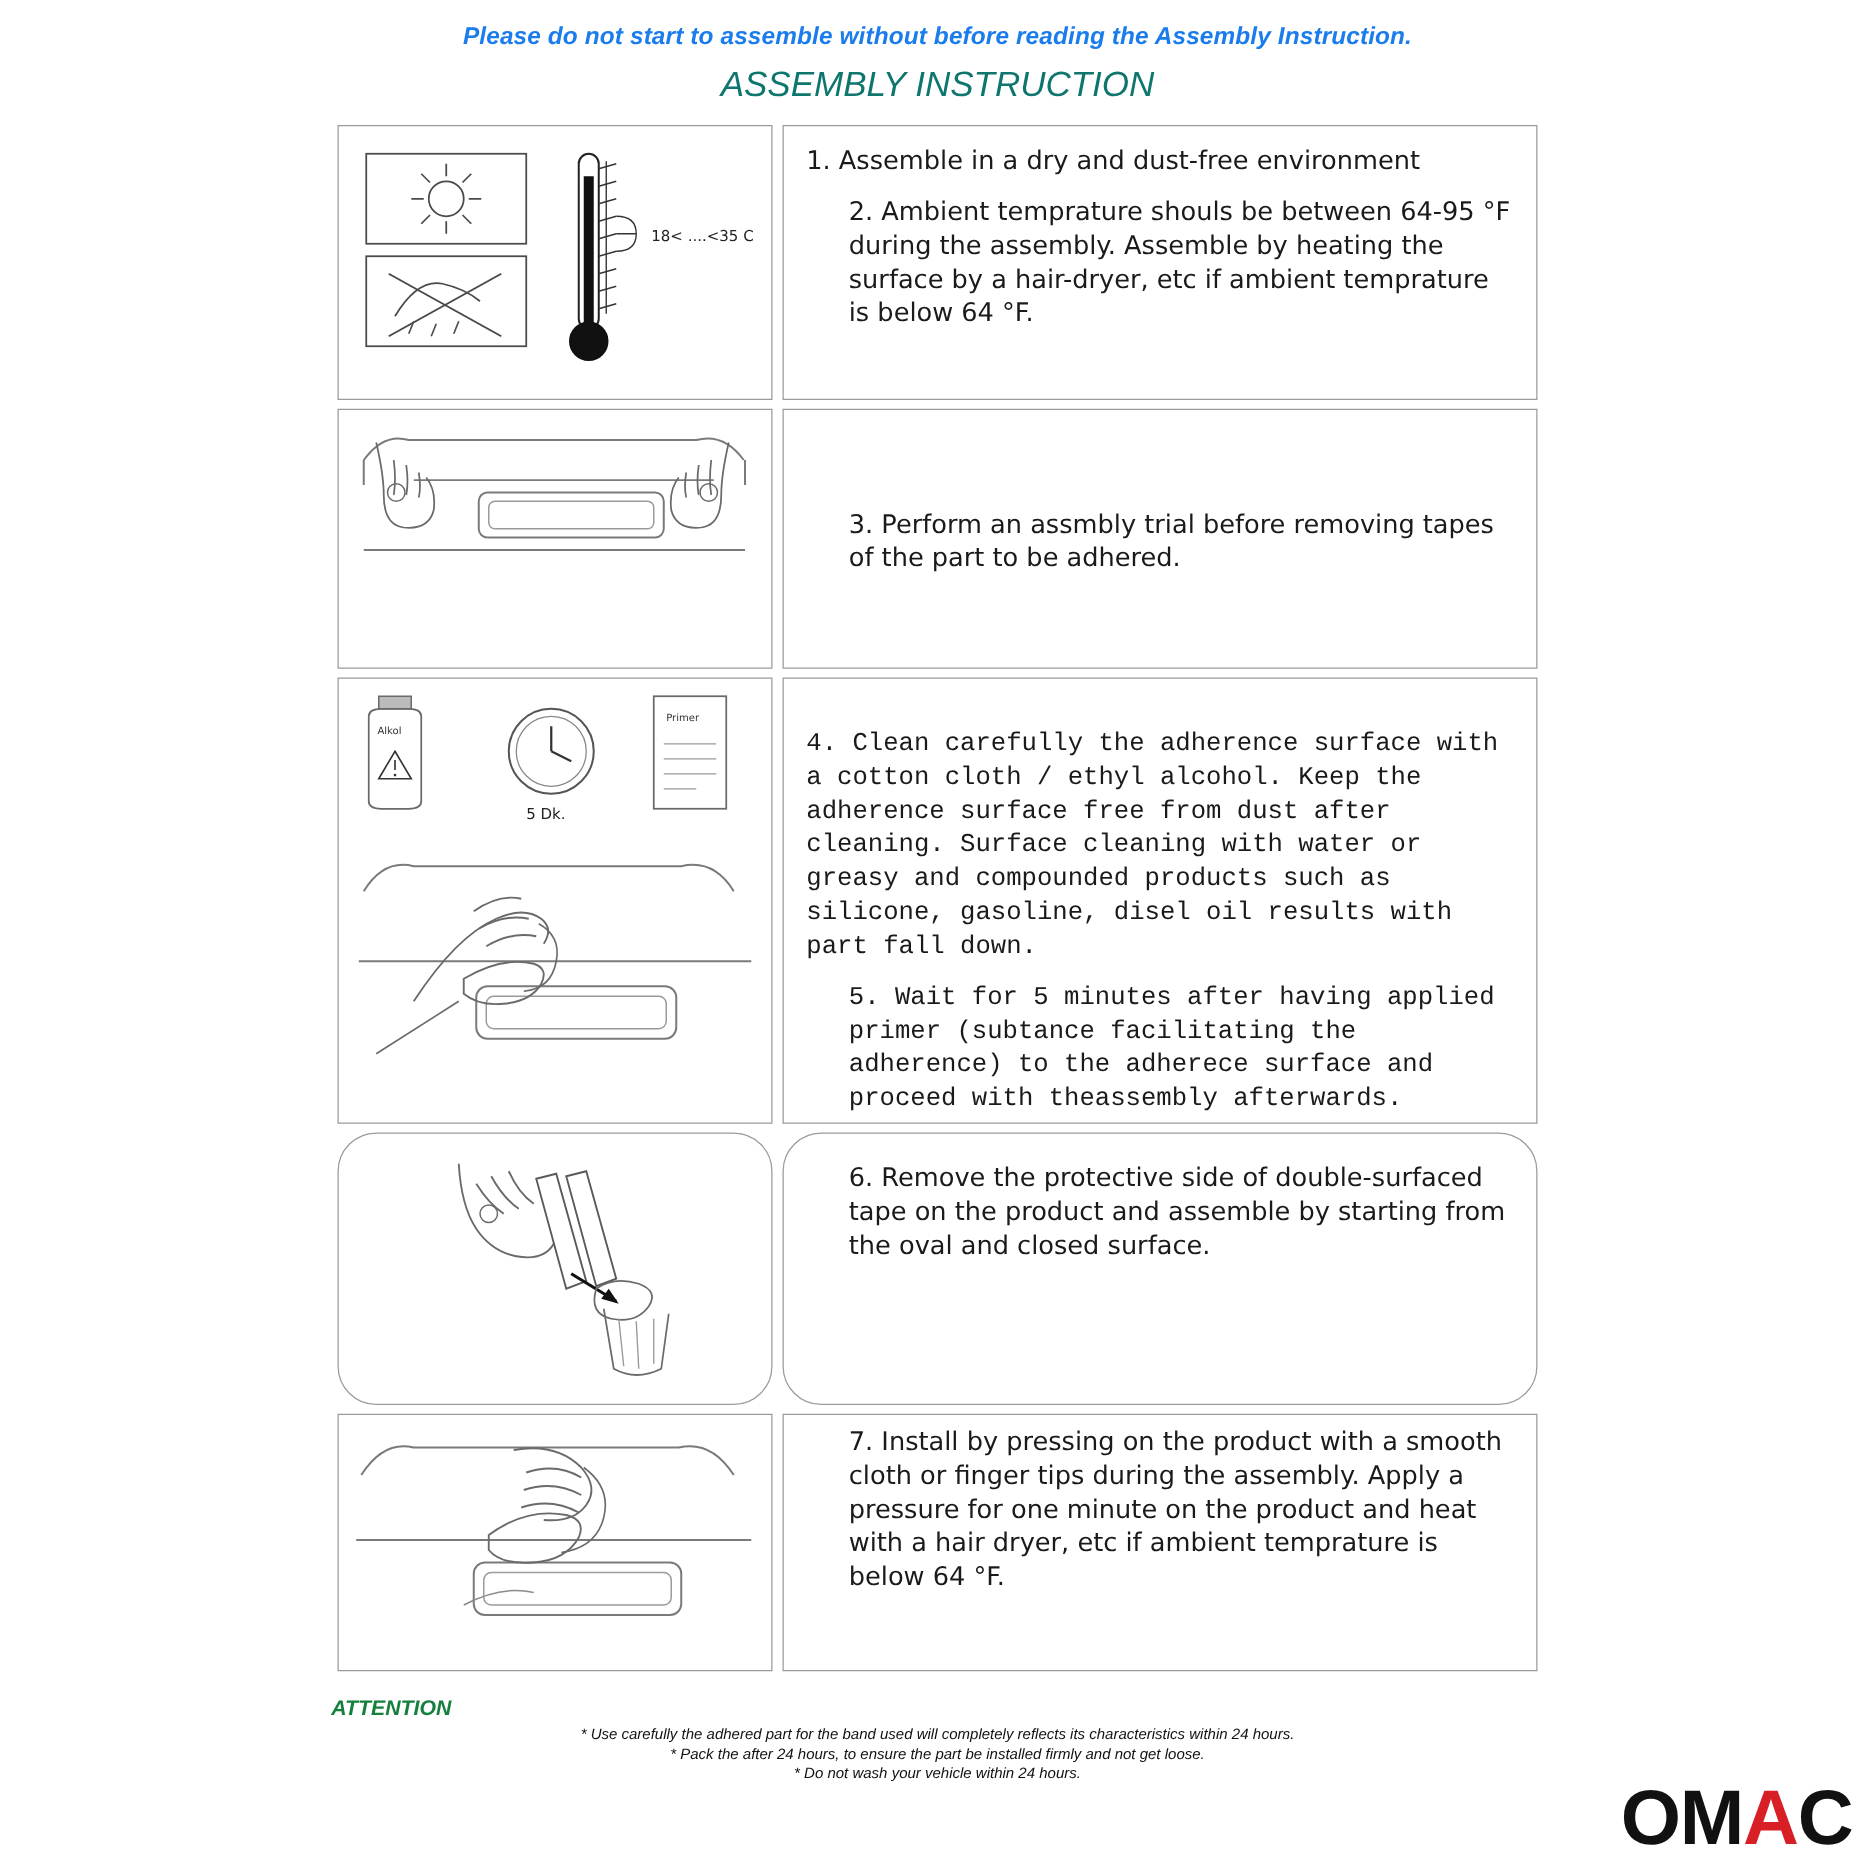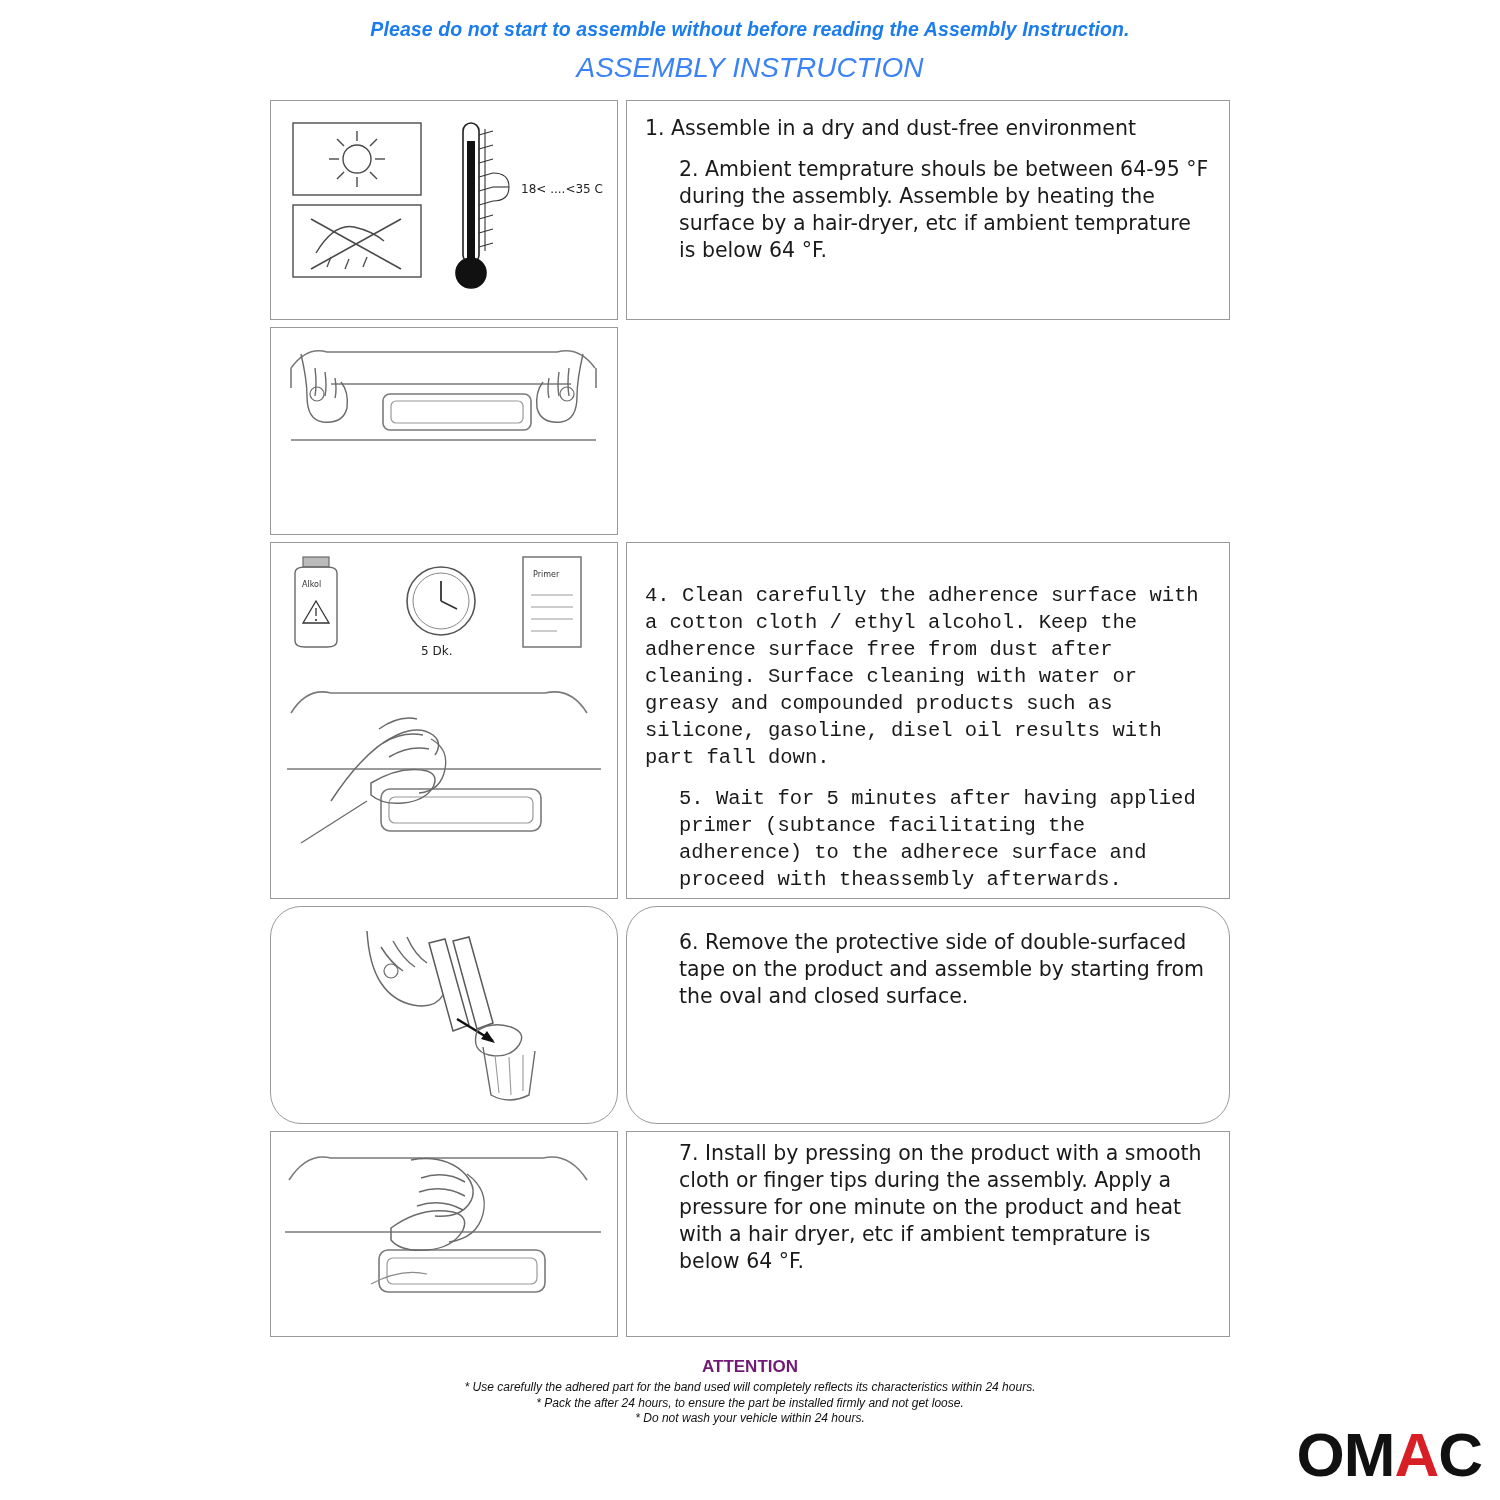--- a/index.html
+++ b/index.html
@@ -25,21 +25,21 @@
     font-size:19.5px;
     font-family:"Liberation Sans", sans-serif;
     letter-spacing:.1px;
   }
   .title{
     position:absolute;
     top:52px; left:0; width:970px;
     text-align:center;
     font-size:28px;
     font-style:italic;
-    color:#3b82f6;
+    color:#0f766e;
     font-family:"Liberation Sans", sans-serif;
   }
   .grid{
     position:absolute;
     top:100px; left:5px;
     width:960px;
   }
   .row{
     display:flex;
     margin-bottom:7px;
@@ -71,24 +71,25 @@
   .r5 .cell-img,.r5 .cell-txt{height:206px;}
   .r2 .cell-txt{display:flex;flex-direction:column;justify-content:center;}
   .r3 .cell-txt{padding-top:39px;font-family:Liberation Mono, monospace;}
   .r4 .cell-txt{padding-top:22px;}
   .r5 .cell-txt{padding-top:8px;}
 
   
   .attention{
     position:absolute;
     top:1357px;left:0;width:970px;
-    text-align:center;
-    color:#701a75;
+    text-align:left;
+    color:#15803d;
     font-weight:bold;
     font-size:17px;
+    font-style:italic;
     font-family:"Liberation Sans", sans-serif;
   }
   .footnotes{
     position:absolute;
     top:1380px;left:0;width:970px;
     text-align:center;
     font-size:12px;
     font-style:italic;
     line-height:1.3;
     color:#111;
@@ -203,20 +204,23 @@
 
           <g fill="none" stroke="#6a6a6a" stroke-width="1.4">
             <path d="M312 26 q-6 26 -6 42 q0 24 -16 26 q-20 2 -24 -14 q-2 -16 6 -26"></path>
             <path d="M298 40 q-2 16 0 28"></path>
               <path d="M288 44 q-2 14 0 24"></path>
               <path d="M278 50 q-2 12 0 20"></path>
           </g>
           <circle cx="296" cy="66" r="7" fill="none" stroke="#6a6a6a" stroke-width="1.2"></circle>
         </svg>
       </div>
+      <div class="cell-txt">
+        <p>3. Perform an assmbly trial before removing tapes of the part to be adhered.</p>
+      </div>
     </div>
 
     <div class="row r3">
       <div class="cell-img">
         <svg width="345" height="353" viewBox="0 0 345 353">
 
           <rect x="32" y="14" width="26" height="10" fill="#bbb" stroke="#6a6a6a" stroke-width="1.2"></rect>
           <path d="M24 30 q0 -6 10 -6 l22 0 q10 0 10 6 l0 68 q0 6 -10 6 l-22 0 q-10 0 -10 -6 z" fill="none" stroke="#6a6a6a" stroke-width="1.4"></path>
           <text x="31" y="44" font-size="8" fill="#333" font-family="DejaVu Sans, sans-serif">Alkol</text>
           <polygon points="45,58 58,80 32,80" fill="none" stroke="#333" stroke-width="1.3"></polygon>

